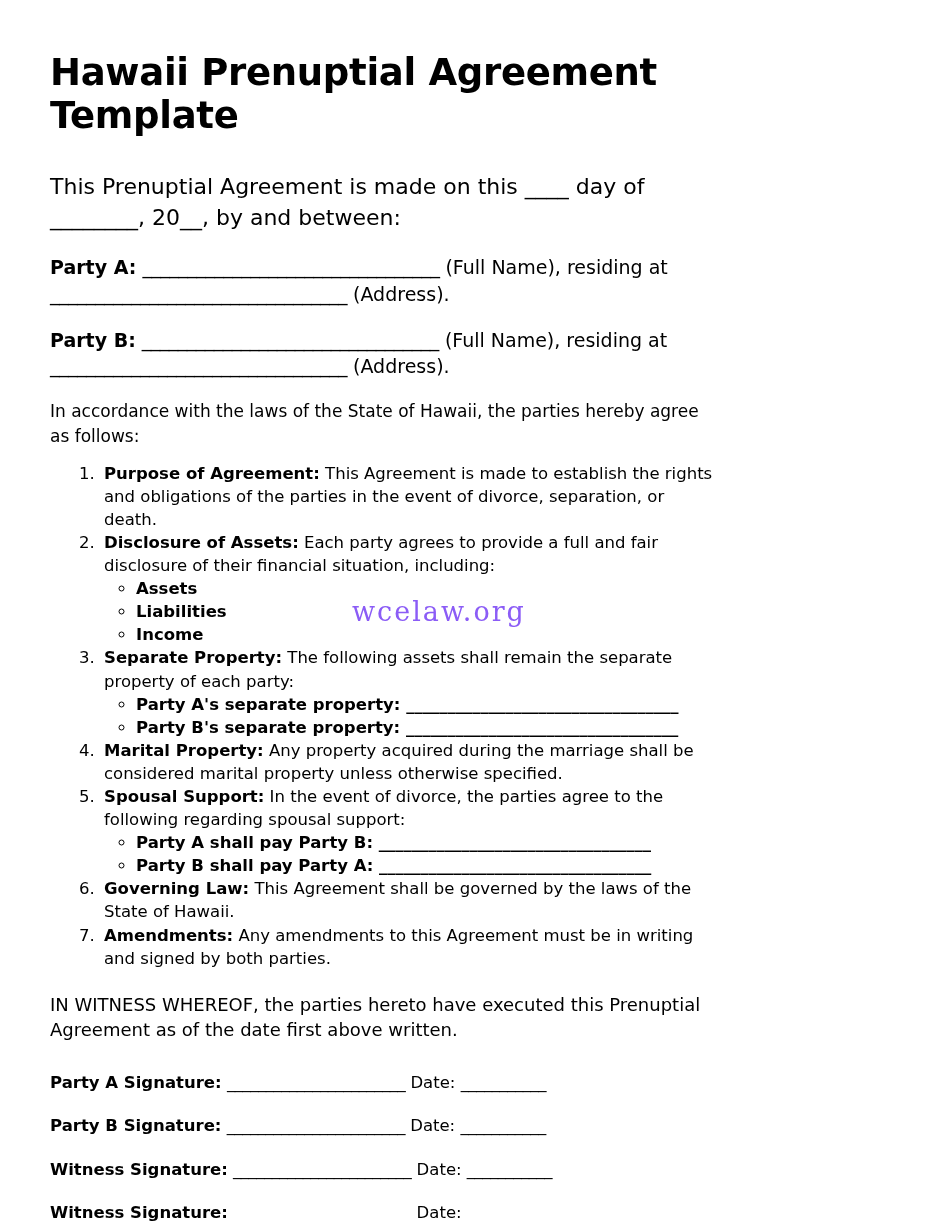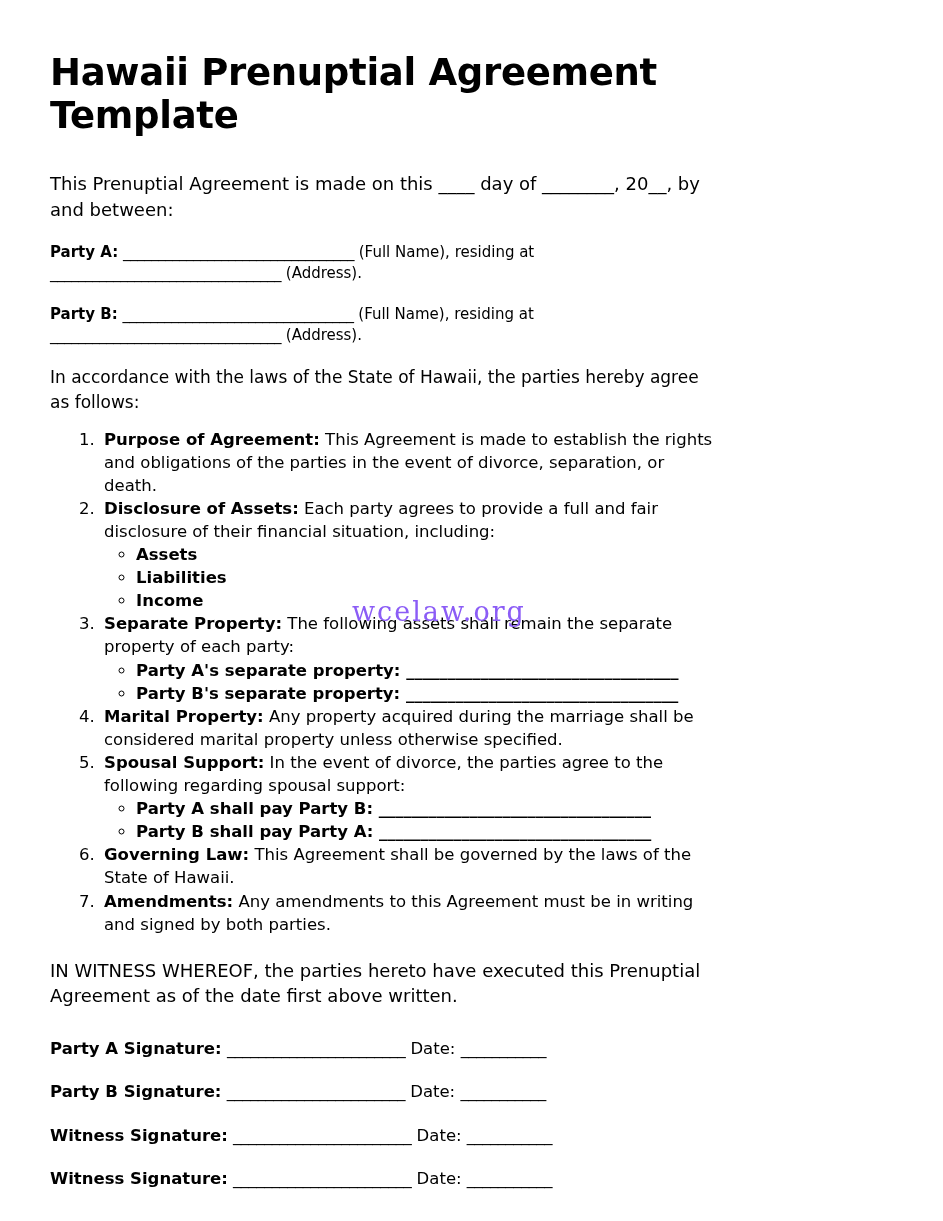--- a/index.html
+++ b/index.html
@@ -21,26 +21,26 @@
     overflow: hidden;
   }
   .doc-title {
     font-size: 37px;
     font-weight: bold;
     letter-spacing: -0.3px;
     line-height: 1.15;
     margin: 0 0 34px 0;
   }
   .para {
-    font-size: 18px;
+    font-size: 22px;
     line-height: 1.42;
     margin: 0 0 20px 0;
   }
   .party-block {
-    font-size: 15px;
+    font-size: 19px;
     line-height: 1.42;
     margin: 0 0 19px 0;
   }
   .party-block .lbl {
     font-weight: bold;
   }
   .accordance {
     font-size: 17px;
     line-height: 1.42;
     margin: 0 0 14px 0;

